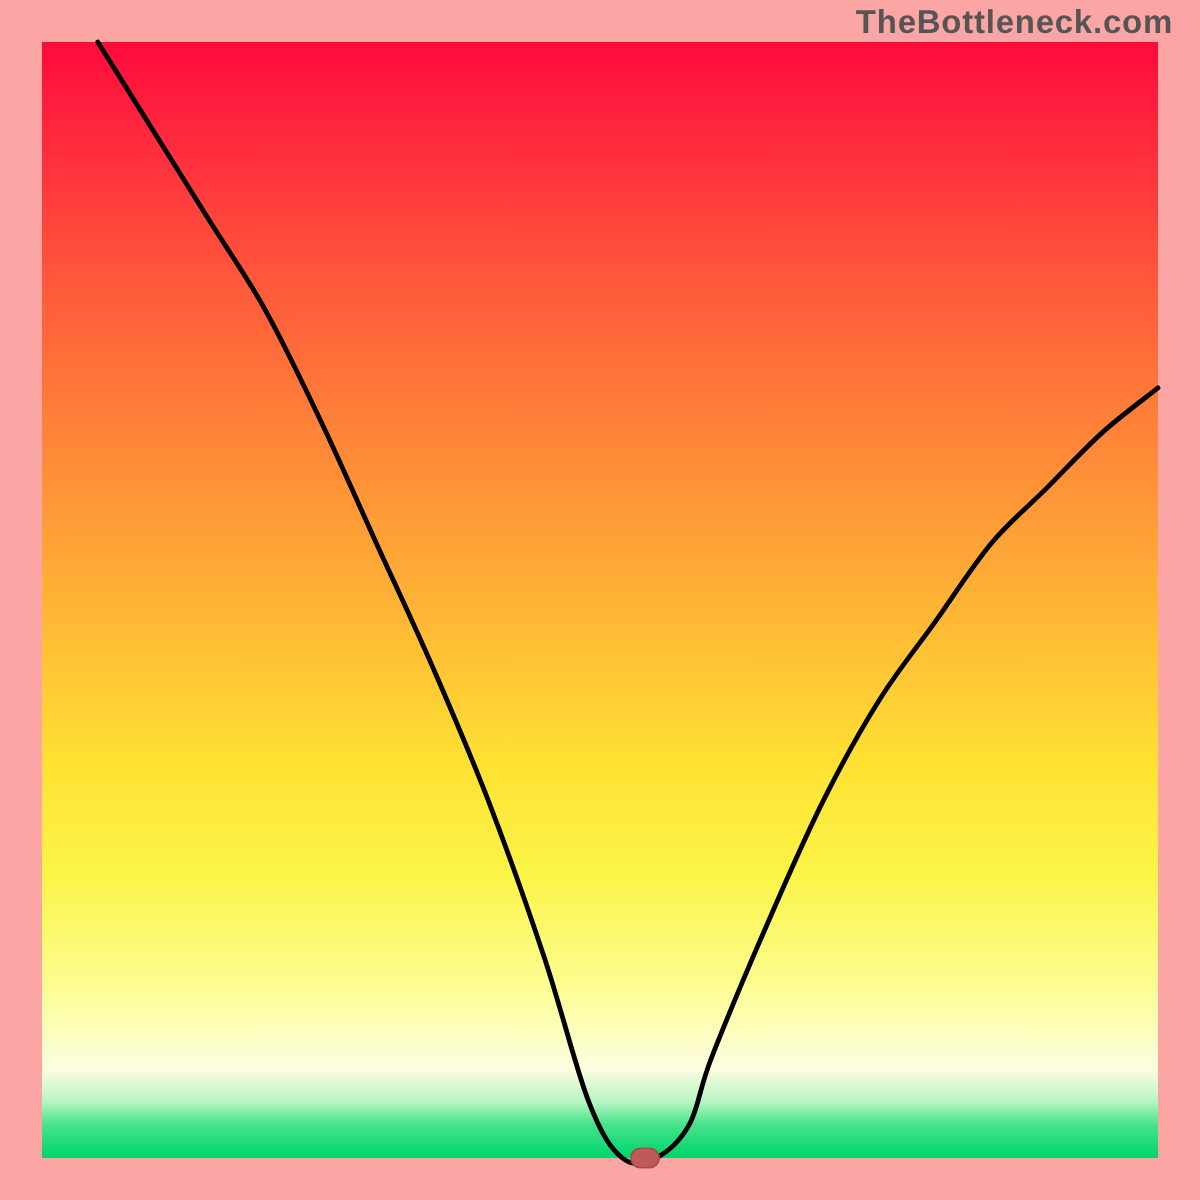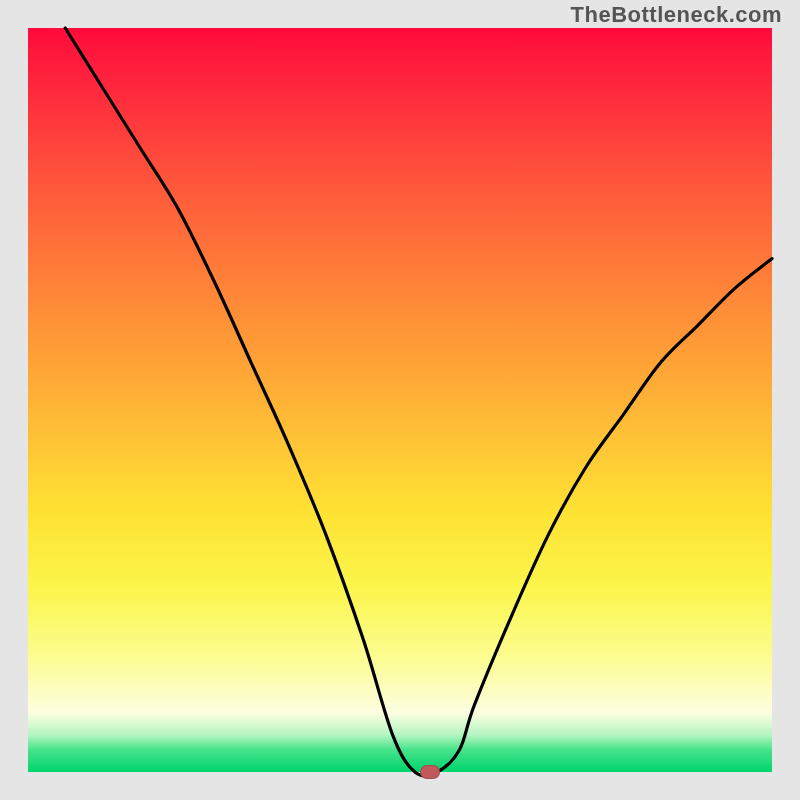--- a/index.html
+++ b/index.html
@@ -8,21 +8,21 @@
     width: 800px;
     height: 800px;
     background: #000;
     font-family: Arial, Helvetica, sans-serif;
     overflow: hidden;
   }
   .frame {
     position: relative;
     width: 800px;
     height: 800px;
-    background: #e5e5e5;
+    background: #fca5a5;
   }
   .watermark {
     position: absolute;
     top: 2px;
     right: 18px;
     color: #555;
     font-size: 22px;
     font-weight: 600;
     letter-spacing: 0.5px;
     user-select: none;

